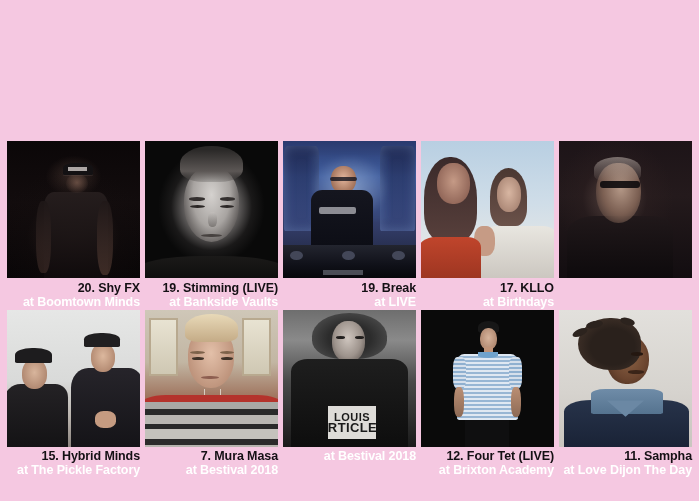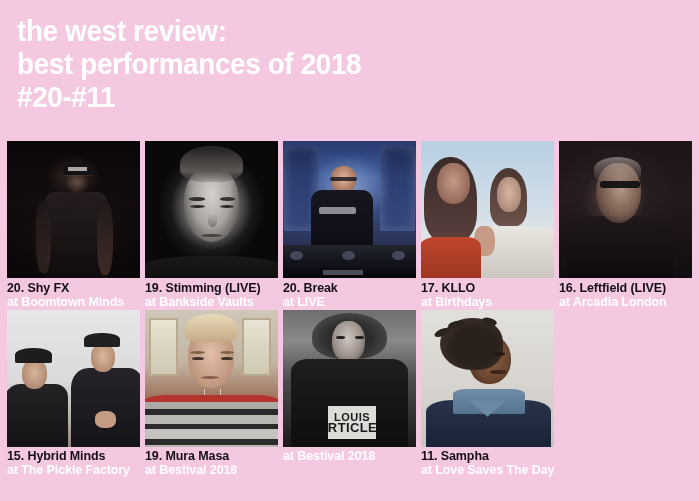--- a/index.html
+++ b/index.html
@@ -51,21 +51,21 @@
   .cell { width: 133px; }
   .thumb {
     width: 133px;
     height: 137px;
     overflow: hidden;
     position: relative;
     background: #0a0608;
   }
   .caption {
     padding-top: 3px;
-    text-align: left;
+    text-align: right;
     line-height: 14px;
   }
   .cap-title {
     display: block;
     color: #141014;
     font-weight: bold;
     font-size: 12.5px;
     letter-spacing: -0.1px;
     white-space: nowrap;
   }
@@ -507,25 +507,20 @@
     position: absolute; left: 36%; top: 66%; width: 28%; height: 12%;
     background: #6b88a4;
     clip-path: polygon(0 0, 100% 0, 50% 100%);
   }
 </style>
 </head>
 <body>
 
 <div class="page">
 
-  <div class="header">
-    <div class="header-line">the west review:</div>
-    <div class="header-line">best performances of 2018</div>
-    <div class="header-line">#20-#11</div>
-  </div>
 
   <div class="grid">
 
     <div class="cell row1">
       <div class="thumb">
         <div class="ph p-shyfx">
           <div class="torso"></div>
             <div class="arm-l"></div>
             <div class="arm-r"></div>
           <div class="face"></div>
@@ -570,21 +565,21 @@
           <div class="body"></div>
             <div class="tee-logo"></div>
           <div class="decks"></div>
           <div class="knob1"></div>
             <div class="knob2"></div>
             <div class="knob3"></div>
           <div class="strip"></div>
         </div>
       </div>
       <div class="caption">
-        <span class="cap-title">20. Break</span>
+        <span class="cap-title">19. Break</span>
         <span class="cap-venue">at LIVE</span>
       </div>
     </div>
 
     <div class="cell row1">
       <div class="thumb">
         <div class="ph p-kllo">
           <div class="fig2-hair"></div>
             <div class="fig2-face"></div>
             <div class="fig2-body"></div>
@@ -601,24 +596,20 @@
     </div>
 
     <div class="cell row1">
       <div class="thumb">
         <div class="ph p-leftfield">
           <div class="lf-body"></div>
             <div class="lf-head"></div>
           <div class="lf-hair"></div>
             <div class="lf-glass"></div>
         </div>
-      </div>
-      <div class="caption">
-        <span class="cap-title">16. Leftfield (LIVE)</span>
-        <span class="cap-venue">at Arcadia London</span>
       </div>
     </div>
 
     <div class="cell row2">
       <div class="thumb">
         <div class="ph p-hybrid">
           <div class="hm2-body"></div>
             <div class="hm2-face"></div>
             <div class="hm2-cap"></div>
           <div class="hm-hands"></div>
@@ -643,21 +634,21 @@
           <div class="brow-l"></div>
             <div class="brow-r"></div>
           <div class="eye-l"></div>
             <div class="eye-r"></div>
           <div class="mouth"></div>
             <div class="chain"></div>
           <div class="jumper"></div>
         </div>
       </div>
       <div class="caption">
-        <span class="cap-title">19. Mura Masa</span>
+        <span class="cap-title">7. Mura Masa</span>
         <span class="cap-venue">at Bestival 2018</span>
       </div>
     </div>
 
     <div class="cell row2">
       <div class="thumb">
         <div class="ph p-honey">
           <div class="hair"></div>
             <div class="face"></div>
           <div class="eye-l"></div>
@@ -667,36 +658,56 @@
             <span class="logo-1">LOUIS</span>
             <span class="logo-2">ARTICLES</span>
           </div>
         </div>
       </div>
       <div class="caption">
         <span class="cap-venue">at Bestival 2018</span>
       </div>
     </div>
 
+    <div class="cell row2">
+      <div class="thumb">
+        <div class="ph p-fourtet">
+          <div class="legs"></div>
+          <div class="hair"></div>
+            <div class="face"></div>
+            <div class="neck"></div>
+          <div class="tee"></div>
+            <div class="collar"></div>
+          <div class="sleeve-l"></div>
+            <div class="sleeve-r"></div>
+          <div class="arm-l"></div>
+            <div class="arm-r"></div>
+        </div>
+      </div>
+      <div class="caption">
+        <span class="cap-title">12. Four Tet (LIVE)</span>
+        <span class="cap-venue">at Brixton Academy</span>
+      </div>
+    </div>
 
     <div class="cell row2">
       <div class="thumb">
         <div class="ph p-sampha">
           <div class="face"></div>
           <div class="locks"></div>
           <div class="lock1"></div>
             <div class="lock2"></div>
             <div class="lock3"></div>
           <div class="eye"></div>
             <div class="mouth"></div>
           <div class="sweater"></div>
             <div class="collar"></div>
             <div class="v-neck"></div>
         </div>
       </div>
       <div class="caption">
         <span class="cap-title">11. Sampha</span>
-        <span class="cap-venue">at Love Saves The Day</span>
+        <span class="cap-venue">at Love Dijon The Day</span>
       </div>
     </div>
 
   </div>
 </div>
 
 </body></html>

